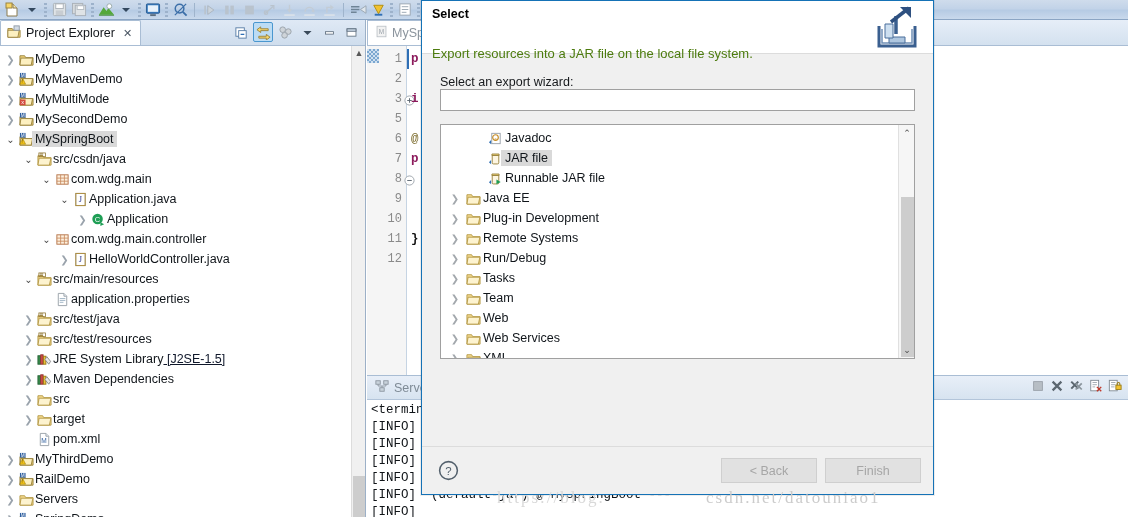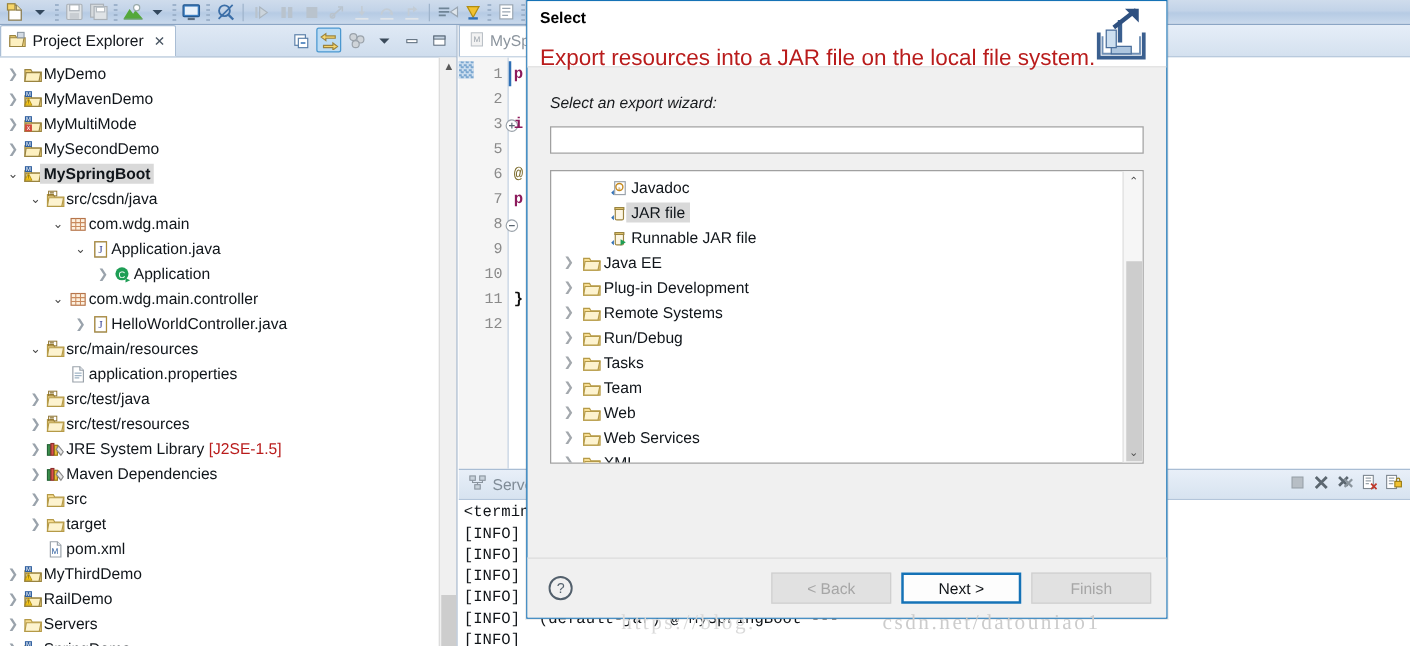--- a/index.html
+++ b/index.html
@@ -45,26 +45,26 @@
     font-size:12.5px; color:#13171c;
   }
   .pe-tab .x{ color:#4a5663; font-size:11px; margin-left:3px;}
   .pe-tools{ position:absolute; right:4px; top:2px; display:flex; align-items:center; gap:2px;}
   .pe-btn{ width:20px;height:20px; display:flex;align-items:center;justify-content:center;}
   .pe-btn.act{ background:#bcdcf4; border:1px solid #4a97cf; border-radius:2px;}
   .pe-body{ position:absolute; left:0; top:26px; right:0; bottom:0; overflow:hidden; }
   .tree{ padding-top:3px; }
   .trow{ height:20px; display:flex; align-items:center; white-space:nowrap;
          font-size:12.5px; color:#10151a; }
-  .trow.sel .lbl{ background:#d9d9d9; padding:1px 3px; margin:-1px -3px;font-weight:bold; }
+  .trow.sel .lbl{ background:#d9d9d9; padding:1px 3px; margin:-1px -3px; }
   .arw{ width:13px; text-align:center; color:#9aa3ac; font-size:10px; flex:0 0 13px;}
   .arw.open{ color:#4a4a4a; }
   .ico{ width:18px; flex:0 0 18px; display:flex; align-items:center; justify-content:center;}
   .lbl{ }
-  .dim{ color:#b91c1c; }
+  .dim{ color:#0f172a;text-decoration:underline; }
   .pe-scroll{ position:absolute; right:0; top:26px; width:14px; bottom:0; background:#f0f0f0;
     border-left:1px solid #dcdcdc;}
   .pe-thumb{ position:absolute; left:1px; width:12px; background:#cdcdcd; }
   .pe-arrow{ position:absolute; left:0; width:14px; height:14px; display:flex;
      align-items:center;justify-content:center; color:#585858; font-size:9px;}
 
   
   .editor{
     position:absolute; left:367px; top:20px; width:761px; height:355px;
     background:#f2f6fb;
@@ -105,24 +105,24 @@
 
   
   .dlg{
     position:absolute; left:421px; top:0; width:513px; height:495px;
     background:#f0f0f0; border:1px solid #1572b6;
     box-shadow:0 0 0 1px rgba(0,0,0,.07);
   }
   .dlg-head{ position:relative; height:53px; background:#ffffff;
      border-bottom:1px solid #dcdcdc; padding:6px 12px 0 10px;}
   .dlg-title{ font-size:12.5px; font-weight:bold; color:#000; }
-  .dlg-sub{ font-size:18px; color:#b91c1c; margin-top:15px; }
+  .dlg-sub{ font-size:13px; color:#4d7c0f; margin-top:25px; }
   .dlg-icon{ position:absolute; right:8px; top:3px; width:56px; height:48px;}
   .dlg-body{ position:absolute; left:0; top:54px; right:0; bottom:48px; padding:20px 18px 0 18px;}
-  .fld-label{ font-size:12.5px; color:#16191c; margin-bottom:12px;font-style:italic;}
+  .fld-label{ font-size:12.5px; color:#16191c; margin-bottom:0;}
   .filter{ width:100%; height:22px; background:#fff; border:1px solid #a0a0a0; }
   .wiztree{ margin-top:13px; position:relative; width:100%; height:235px;
      background:#fff; border:1px solid #a0a0a0; overflow:hidden; }
   .wt-inner{ padding-top:3px;}
   .wrow{ height:20px; display:flex; align-items:center; font-size:12.5px; color:#10151a;
      white-space:nowrap; padding-left:6px;}
   .wrow.sel .wlbl{ background:#d9d9d9; padding:1px 4px; margin:-1px -4px;}
   .warw{ width:16px; flex:0 0 16px; text-align:center; color:#a3a8ad; font-size:10px;}
   .wico{ width:20px; flex:0 0 20px; display:flex; align-items:center; justify-content:center;}
   .wt-scroll{ position:absolute; right:0; top:0; width:16px; bottom:0; background:#f6f6f6;
@@ -942,21 +942,20 @@
 
     <div class="dlg-foot">
       <div class="help">
         <svg width="21" height="21" viewBox="0 0 22 22">
             <circle cx="11" cy="11" r="9.3" fill="none" stroke="#53606c" stroke-width="1.6"></circle>
             <text x="11" y="15.5" font-size="12" text-anchor="middle" fill="#53606c" font-family="sans-serif">?</text>
           </svg>
       </div>
       <div class="btns">
         <div class="btn">&lt; Back</div>
-        <div class="btn default">Next &gt;</div>
         <div class="btn">Finish</div>
       </div>
     </div>
   </div>
 
   <div class="wm">https://blog.</div>
   <div class="wm2">csdn.net/datouniao1</div>
 </div>
 
 </body></html>

